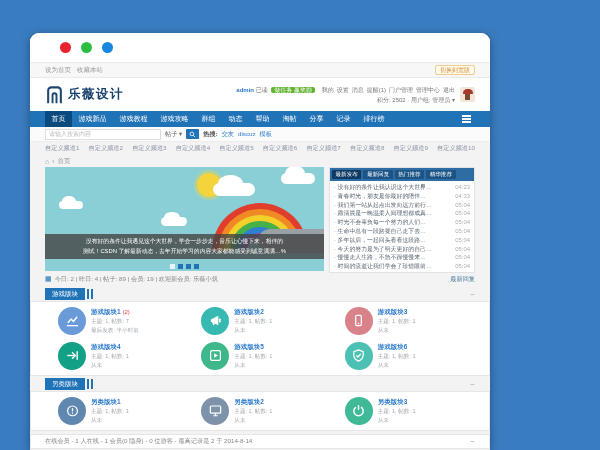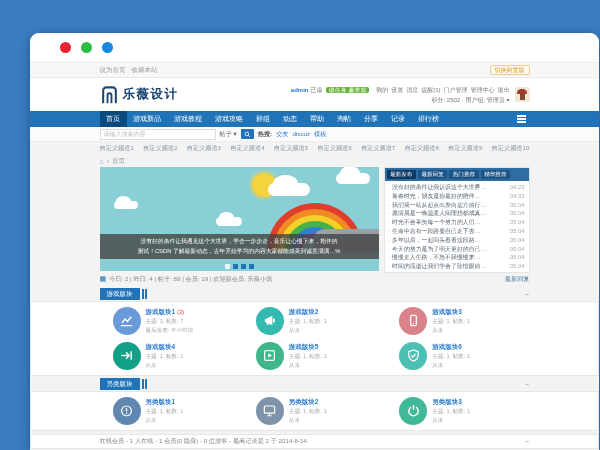--- a/index.html
+++ b/index.html
@@ -1,18 +1,18 @@
 <!DOCTYPE html>
 <html><head>
 <meta charset="utf-8">
 <style>
   html,body{margin:0;padding:0}
   body{width:600px;height:450px;background:#3a7cc1;overflow:hidden;position:relative;
        font-family:"Liberation Sans","DejaVu Sans",sans-serif;}
-  .window{position:absolute;left:30px;top:33px;width:569px;height:417px;background:#f3f3f3;
+  .window{position:absolute;left:30px;top:33px;width:460px;height:417px;background:#f3f3f3;
           border-radius:9px 9px 0 0;overflow:hidden;box-shadow:0 2px 10px rgba(0,0,0,.35);}
   
   .chrome{height:29px;background:#fff;display:flex;align-items:center;padding-left:30px;gap:10px;border-bottom:1px solid #ececec;}
   .dot{width:11px;height:11px;border-radius:50%;}
   
   .topstrip{height:14px;background:#f7f7f7;border-bottom:1px solid #e9e9e9;}
   .wrap{width:430px;margin:0 auto;position:relative;}
   .topstrip .wrap{display:flex;align-items:center;height:100%;font-size:6.5px;color:#9a9a9a;}
   .toplinks{display:flex;gap:6px;}
   .toplinks span{cursor:pointer}

